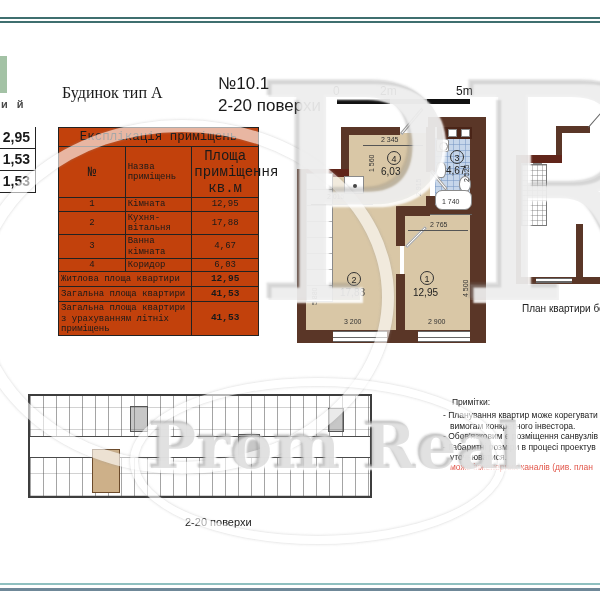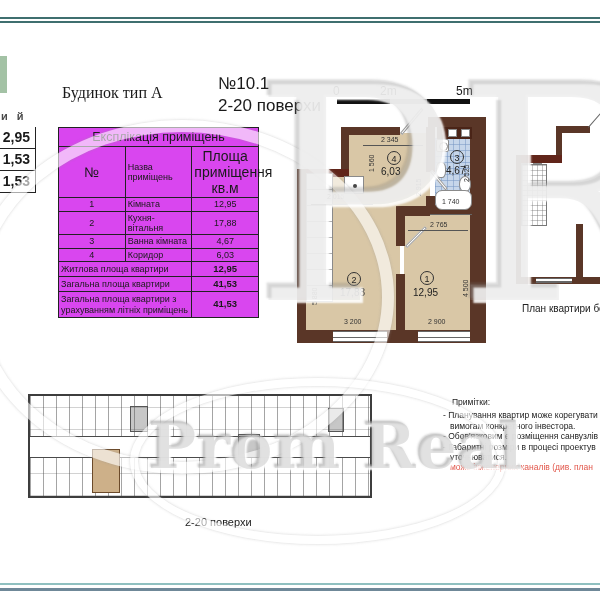--- a/index.html
+++ b/index.html
@@ -2,21 +2,21 @@
 <html><head>
 <meta charset="utf-8">
 <style>
   html,body{margin:0;padding:0;background:#fff;}
   #page{position:relative;width:600px;height:600px;overflow:hidden;background:#fff;
         font-family:"Liberation Sans",sans-serif;color:#1a1a1a;}
   .abs{position:absolute;}
   
   .rule{position:absolute;left:0;width:600px;}
   
-  table.expl{border-collapse:collapse;table-layout:fixed;background:#d946ef;}
+  table.expl{border-collapse:collapse;table-layout:fixed;background:#c2410c;font-family:Liberation Mono, monospace;}
   table.expl td{border:1px solid #222;font-size:9px;line-height:1.15;padding:1px 2px;vertical-align:middle;}
   table.expl td.title{font-size:12.5px;text-align:center;font-weight:normal;height:16px;}
   table.expl td.hdr{text-align:center;font-size:14px;}
   table.expl td.no{text-align:center;width:18px;}
   table.expl td.nm{width:121px;border-radius:15px;}
   table.expl td.ar{text-align:center;width:58px;}
   table.expl td.b{font-weight:bold;font-size:9.5px;}
   
   .wall{position:absolute;background:#5a3627;}
   .wallred{position:absolute;background:#61251a;}
@@ -67,21 +67,21 @@
 <body>
 
 <div id="page">
 
   <div class="rule" style="top:17px;height:2px;background:#3f6f6f;"></div>
   <div class="rule" style="top:21px;height:2px;background:#3f6f6f;"></div>
   <div class="rule" style="top:583px;height:2px;background:#8fc0c0;"></div>
   <div class="rule" style="top:588px;height:3px;background:#6f8898;"></div>
 
   <div class="abs" style="left:0;top:56px;width:7px;height:37px;background:#a3c2a5;"></div>
-  <div class="abs" style="left:1px;top:110px;font-size:11px;font-weight:bold;color:#4a4a4a;letter-spacing:3px;">и й</div>
+  <div class="abs" style="left:1px;top:98px;font-size:11px;font-weight:bold;color:#4a4a4a;letter-spacing:3px;">и й</div>
 
   <div class="abs" style="left:-40px;top:127px;width:74px;border:1.5px solid #222;border-top:none;background:#fff;">
     <span class="sideval" style="border-top:none;">2,95</span>
     <span class="sideval">1,53</span>
     <span class="sideval">1,53</span>
   </div>
 
   <div class="abs" style="left:62px;top:84px;font-size:16px;font-family:Liberation Serif, serif;">Будинок тип А</div>
   <div class="abs" style="left:218px;top:74px;font-size:17px;">№10.1</div>
   <div class="abs" style="left:218px;top:96px;font-size:17px;">2-20 поверхи</div>

